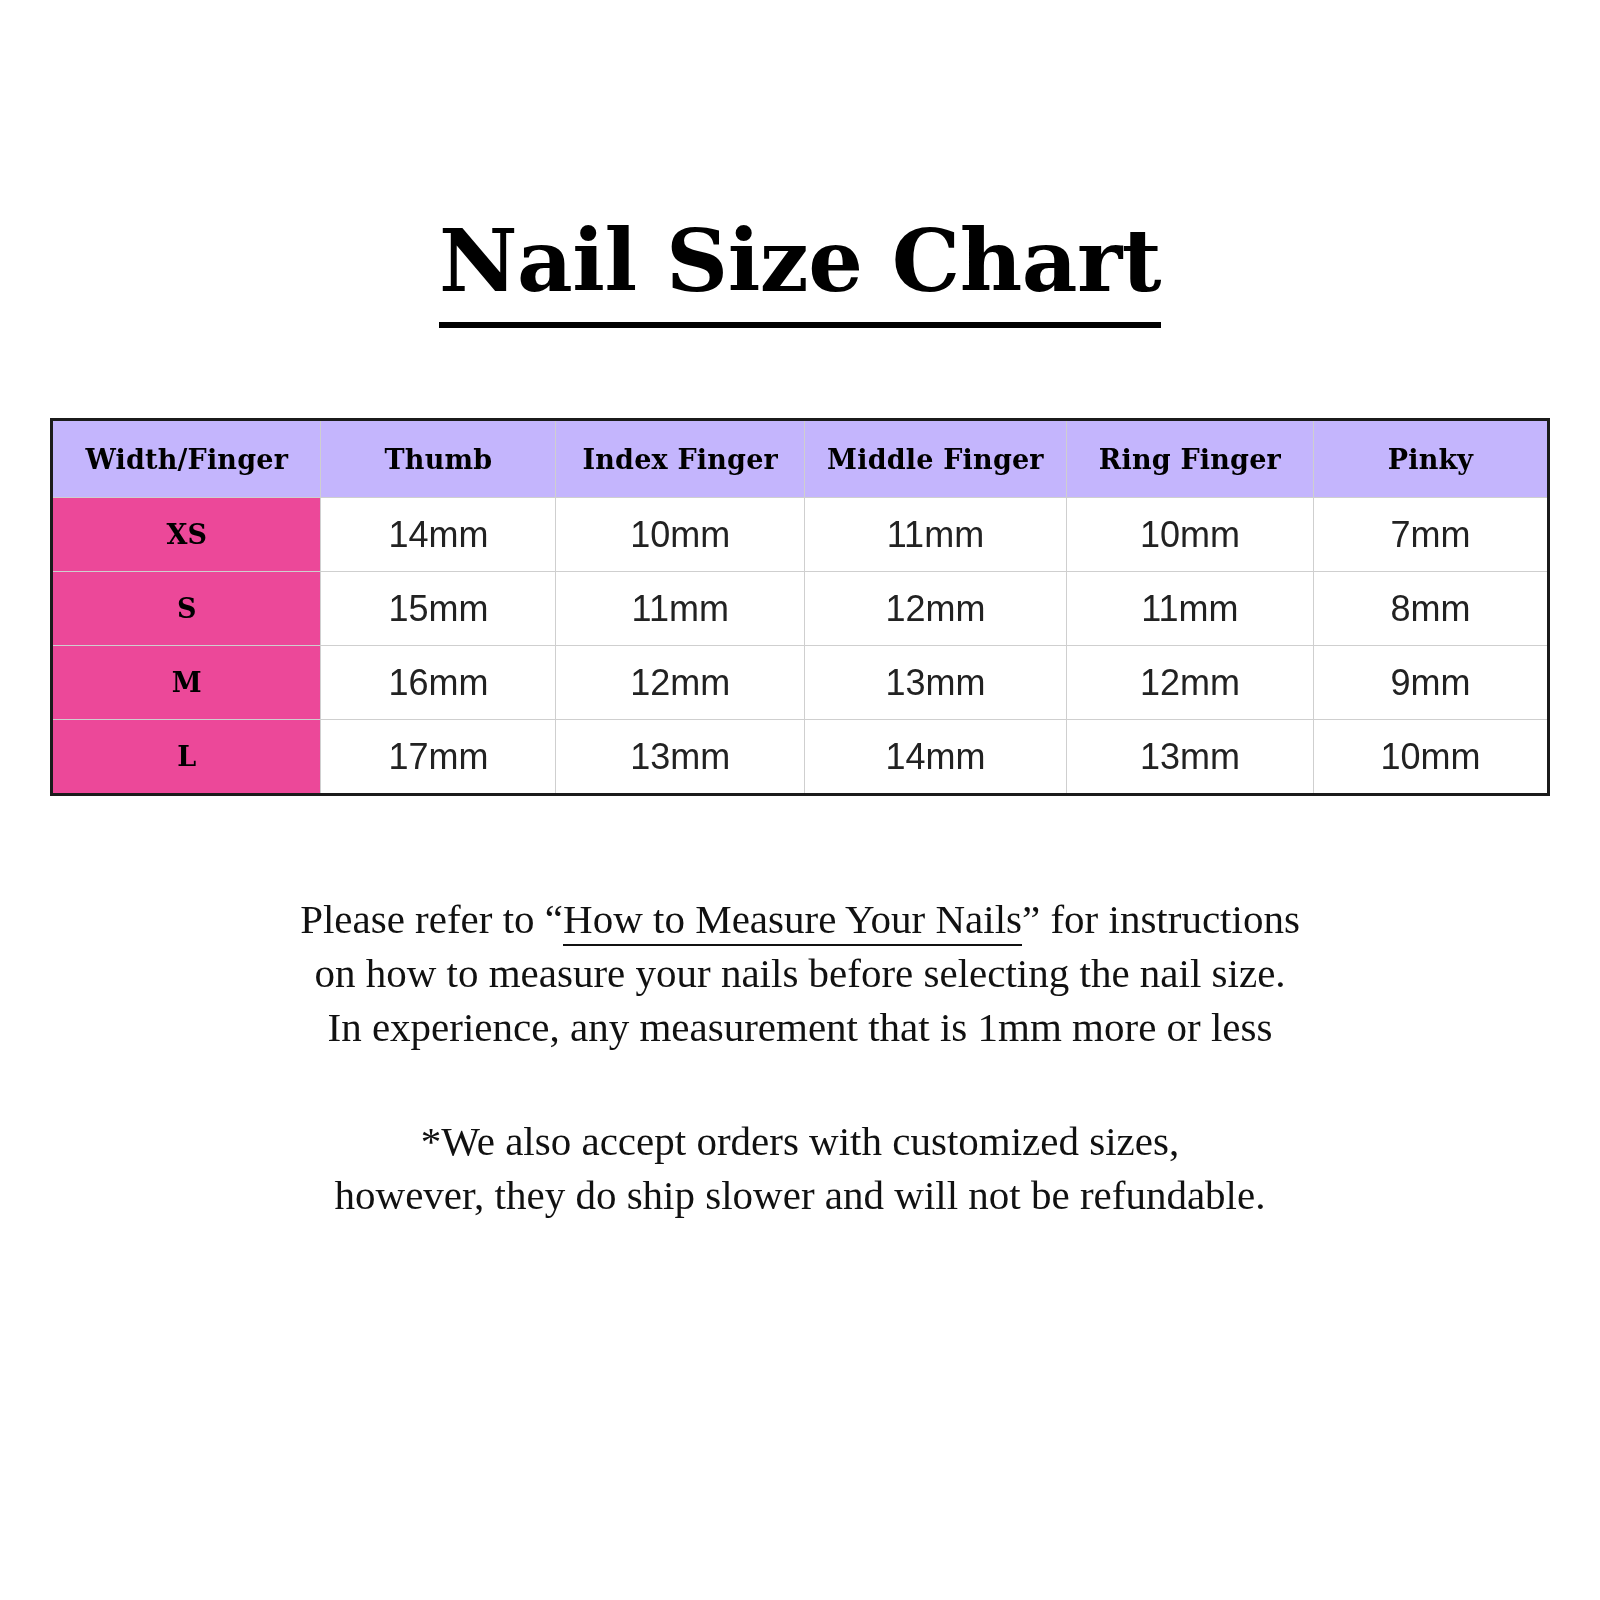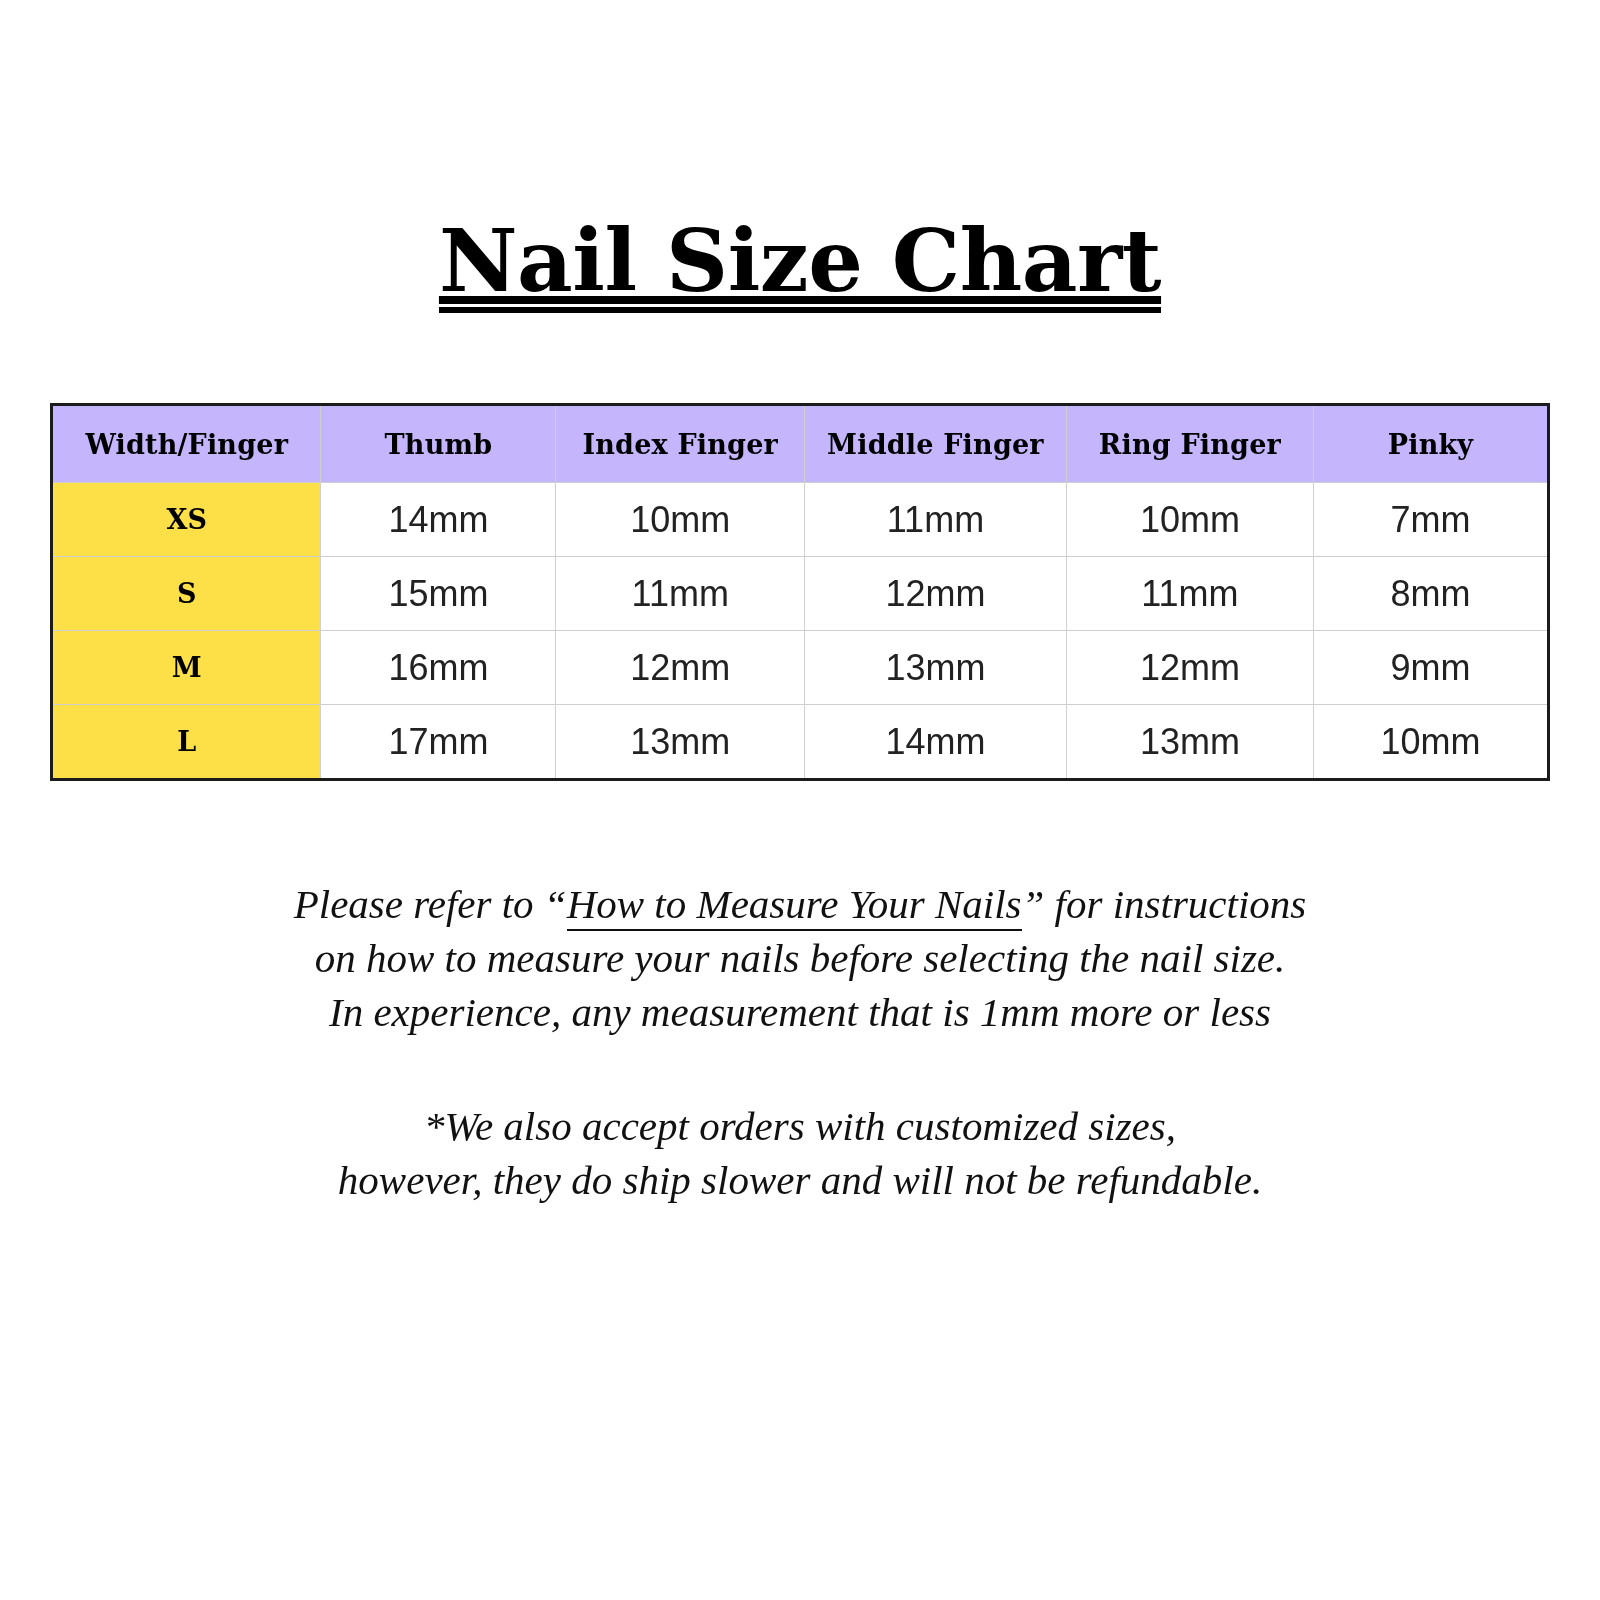--- a/index.html
+++ b/index.html
@@ -28,22 +28,21 @@
   }
   .title {
     display: inline-block;
     font-family: "DejaVu Serif", serif;
     font-weight: bold;
     font-size: 86px;
     letter-spacing: -0.5px;
     line-height: 1;
     color: #000000;
     border-bottom: 6px solid #000000;
-    padding-bottom: 3px;
-    text-decoration: underline;
+    padding-bottom: 18px;
   }
 
   
   .table-wrap {
     margin: 90px auto 0 auto;
     width: 1500px;
   }
   table.size-table {
     width: 100%;
     border-collapse: collapse;
@@ -66,21 +65,21 @@
     letter-spacing: 0.2px;
   }
   table.size-table tbody td {
     height: 71px;
     font-family: "Liberation Sans", sans-serif;
     font-size: 36px;
     color: #222222;
     background: #ffffff;
   }
   table.size-table tbody td.size-label {
-    background: #fde047;
+    background: #ec4899;
     font-family: "DejaVu Serif", serif;
     font-weight: bold;
     font-size: 27px;
     color: #000000;
   }
   table.size-table col.c0 { width: 18.0%; }
   table.size-table col.c1 { width: 15.7%; }
   table.size-table col.c2 { width: 16.6%; }
   table.size-table col.c3 { width: 17.5%; }
   table.size-table col.c4 { width: 16.5%; }
@@ -90,21 +89,20 @@
   .notes {
     margin: 96px auto 0 auto;
     width: 1380px;
     text-align: center;
   }
   .note-block {
     font-family: "Liberation Serif", serif;
     font-size: 41px;
     line-height: 1.32;
     color: #111111;
-    font-style: italic;
   }
   .note-block.second {
     margin-top: 60px;
   }
   .underline-phrase {
     border-bottom: 2px solid #111111;
     padding-bottom: 2px;
   }
 </style>
 </head>

